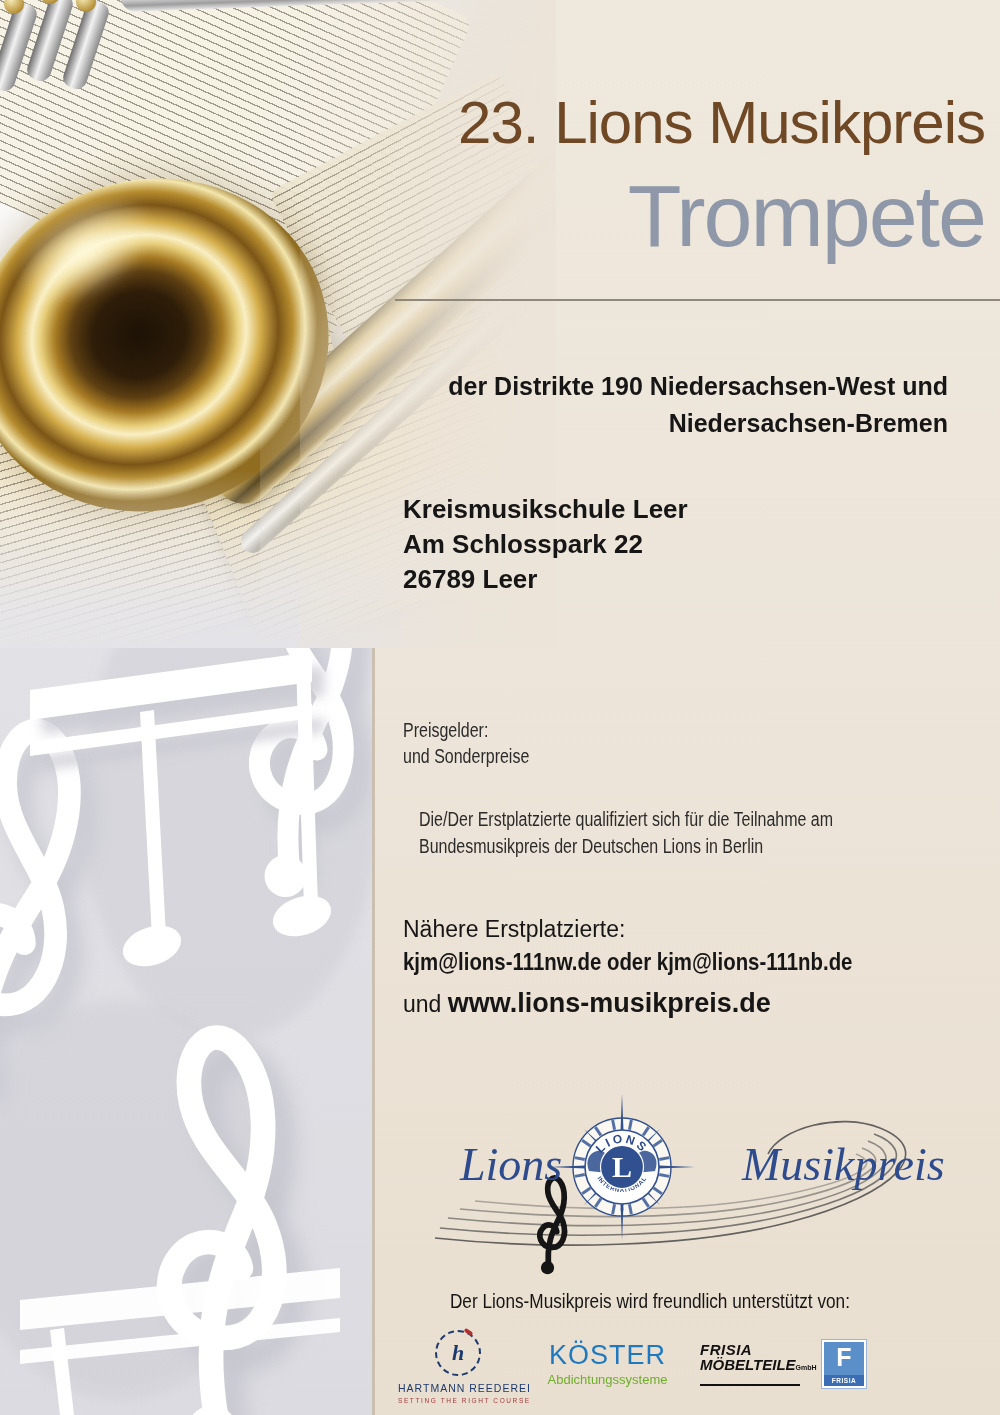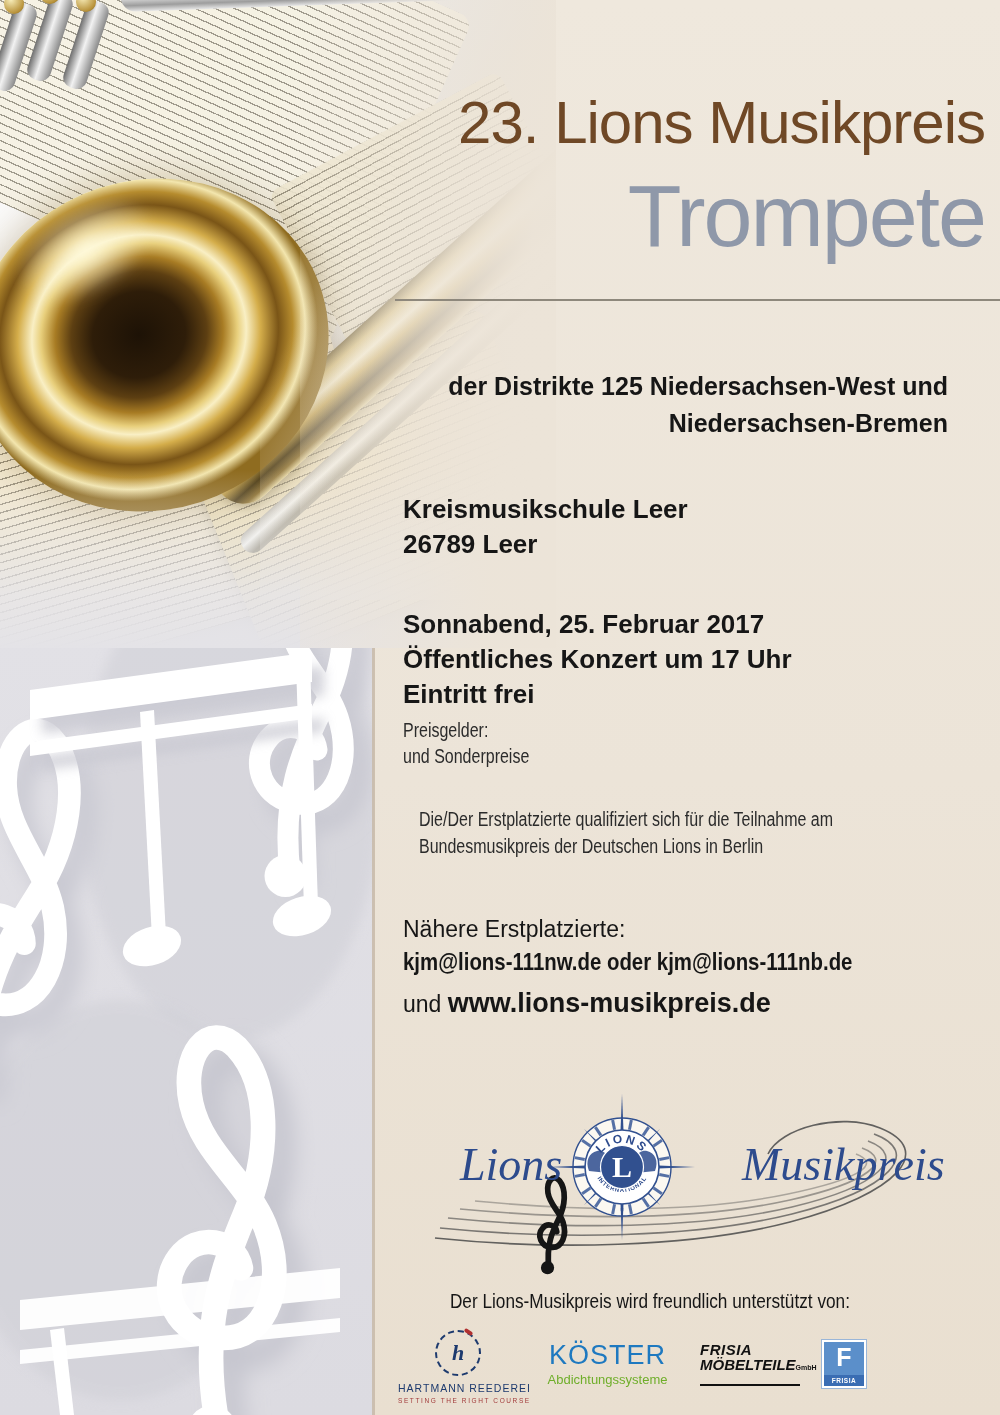--- a/index.html
+++ b/index.html
@@ -173,34 +173,30 @@
     <div class="fade-corner"></div>
     <div class="fade-bottom"></div>
     <div class="fade-right"></div>
   </div>
 
   <div class="abs title">23. Lions Musikpreis</div>
   <div class="abs subtitle">Trompete</div>
   <div class="abs rule"></div>
 
   <div class="abs txt districts">
-    <div>der Distrikte 125 Niedersachsen-West und</div>
+    <div>der Distrikte 190 Niedersachsen-West und</div>
     <div>Niedersachsen-Bremen</div>
   </div>
 
   <div class="abs txt venue">
     <div>Kreismusikschule Leer</div>
+    <div>Am Schlosspark 22</div>
     <div>26789 Leer</div>
   </div>
 
-  <div class="abs txt event">
-    <div>Sonnabend, 25. Februar 2017</div>
-    <div>Öffentliches Konzert um 17 Uhr</div>
-    <div>Eintritt frei</div>
-  </div>
 
   <div class="abs txt prizes">
     <div><span class="cx">Preisgelder:</span></div>
     <div><span class="cx">und Sonderpreise</span></div>
   </div>
 
   <div class="abs txt qual">
     <div><span class="cx">Die/Der Erstplatzierte qualifiziert sich für die Teilnahme am</span></div>
     <div><span class="cx">Bundesmusikpreis der Deutschen Lions in Berlin</span></div>
   </div>

